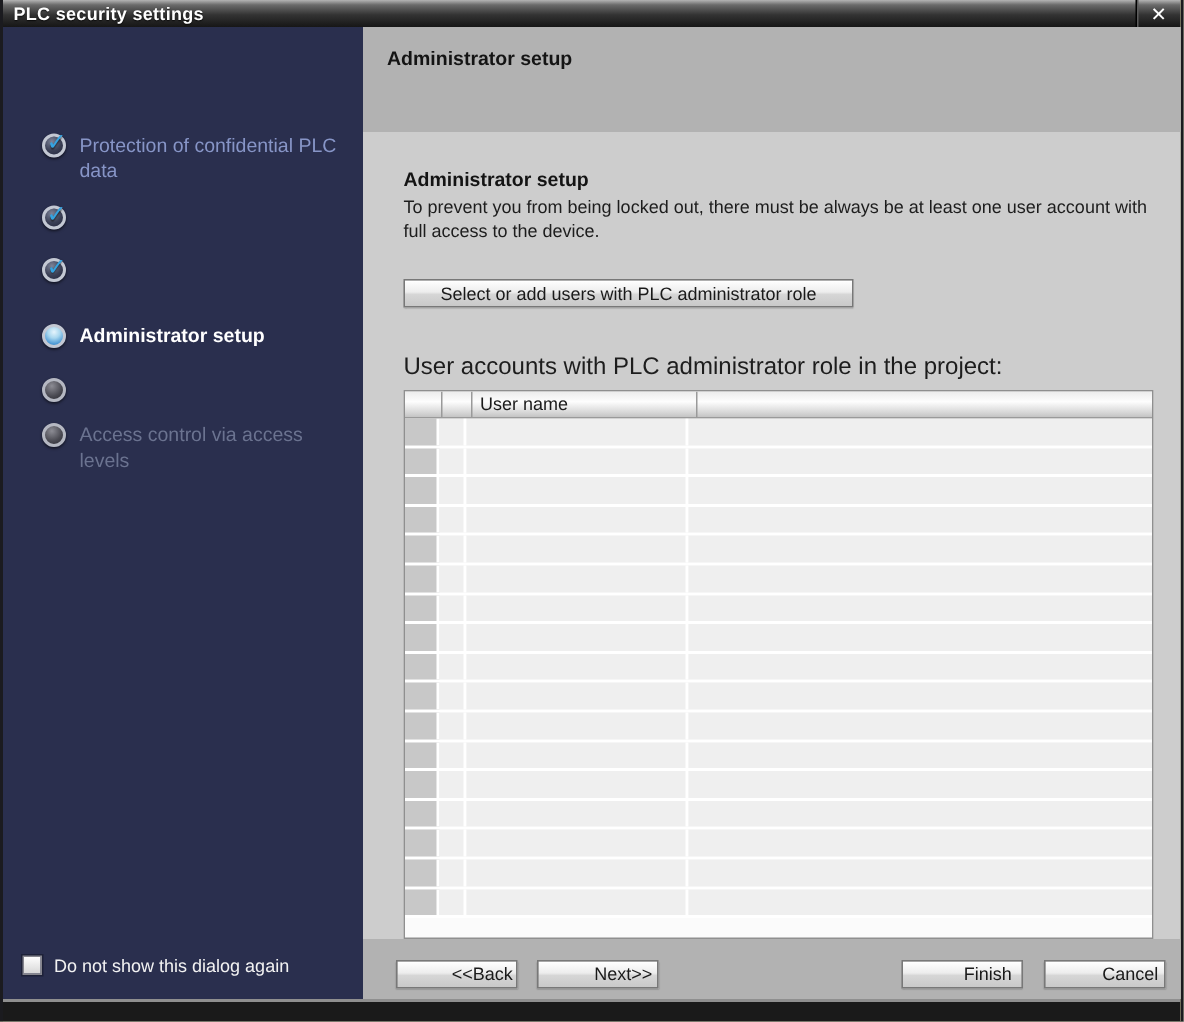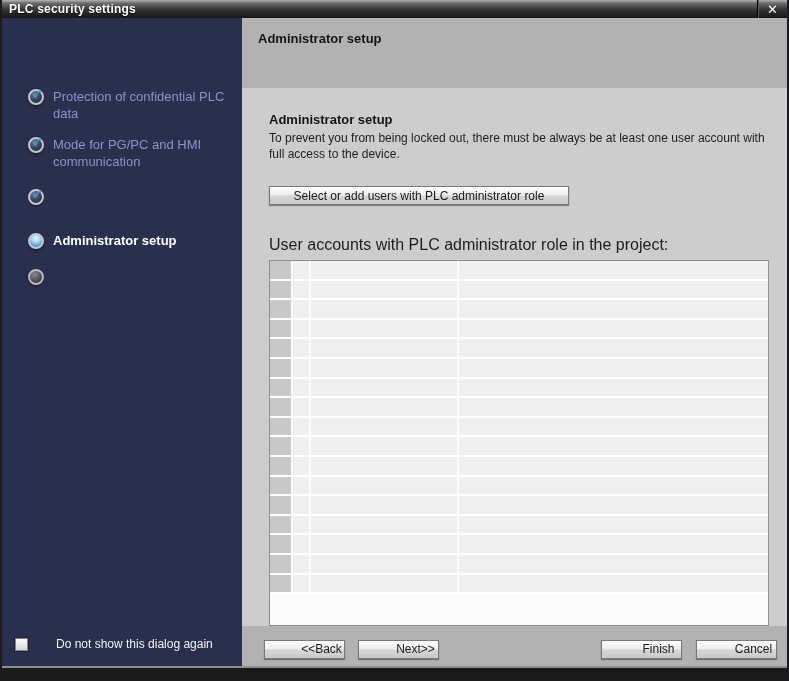--- a/index.html
+++ b/index.html
@@ -67,21 +67,21 @@
   }
   .step-label{
     margin-left:9px; font-size:13px; line-height:17px; max-width:176px;
   }
   .step.done .step-label{ color:#8795c7; }
   .step.active .step-label{ color:#ffffff; font-weight:bold; }
   .step.pending .step-label{ color:#6b7390; }
 
   .dont-show{
     position:absolute; left:13px; bottom:15px;
-    display:flex; align-items:center; cursor:default;gap:20px;
+    display:flex; align-items:flex-start; cursor:default;
   }
   .checkbox{
     width:13px; height:13px; flex:none;
     background:linear-gradient(180deg,#fdfdfd 0%,#d7d7d7 100%);
     border:1px solid #85858d; box-shadow:0 0 0 1px #1d2138;
   }
   .dont-show .lbl{ color:#f2f2f2; font-size:12px; margin-left:8px; }
 
   
   .main{ flex:1; display:flex; flex-direction:column; background:#cdcdcd; }
@@ -159,53 +159,62 @@
           <div class="step done">
             <span class="step-icon">
               <i class="chk">✓</i>
             </span>
             <span class="step-label">Protection of confidential PLC data</span>
           </div>
           <div class="step done">
             <span class="step-icon">
               <i class="chk">✓</i>
             </span>
-            <span class="step-label">Mode for PG/PC and HMI communication</span>
           </div>
           <div class="step done">
             <span class="step-icon">
               <i class="chk">✓</i>
             </span>
           </div>
           <div class="step active">
             <span class="step-icon"></span>
             <span class="step-label">Administrator setup</span>
           </div>
           <div class="step pending">
             <span class="step-icon"></span>
+          </div>
+          <div class="step pending">
+            <span class="step-icon"></span>
+            <span class="step-label">Access control via access levels</span>
           </div>
         </div>
       <div class="dont-show">
         <span class="checkbox"></span>
         <span class="lbl">Do not show this dialog again</span>
       </div>
     </div>
 
     <div class="main">
 
       <div class="page-header">
         <h1>Administrator setup</h1>
       </div>
 
       <div class="content">
         <h2>Administrator setup</h2>
         <p class="desc">To prevent you from being locked out, there must be always be at least one user account with full access to the device.</p>
         <button class="btn select-users">Select or add users with PLC administrator role</button>
         <p class="table-label">User accounts with PLC administrator role in the project:</p>
         <div class="user-table">
+          <div class="thead">
+              <div class="th c1"></div>
+              <div class="th c2"></div>
+              <div class="th c3">User name</div>
+              <div class="th c4"></div>
+            </div>
           <div class="tbody">
               <div class="trow">
                 <div class="td gutter"></div>
                 <div class="td c2"></div>
                 <div class="td c3"></div>
                 <div class="td c4"></div>
               </div>
               <div class="trow">
                 <div class="td gutter"></div>
                 <div class="td c2"></div>

